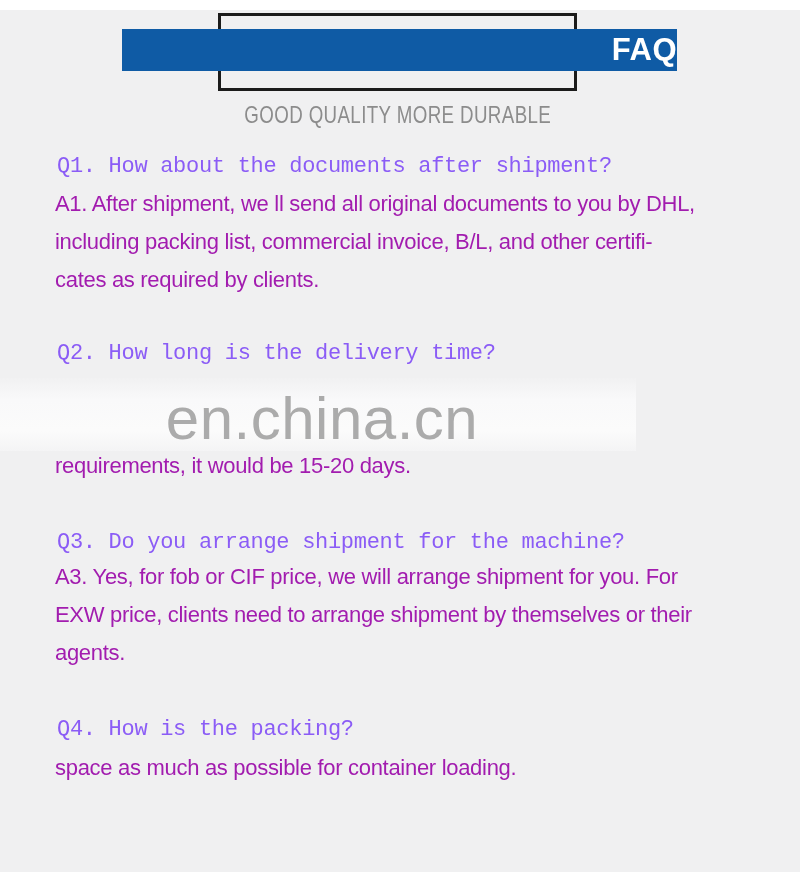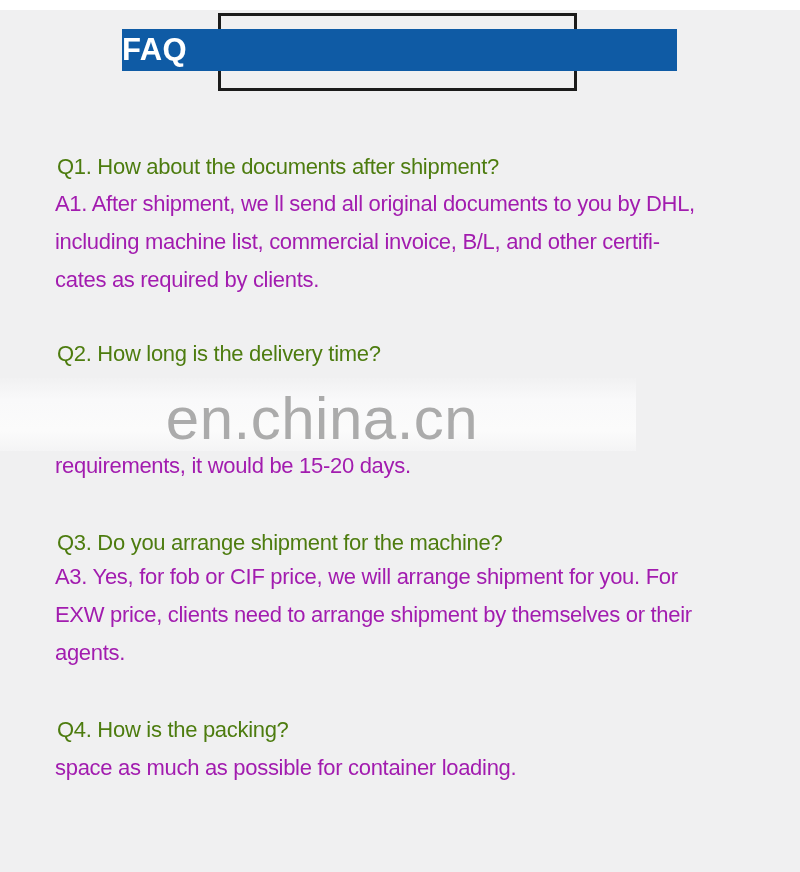--- a/index.html
+++ b/index.html
@@ -30,21 +30,21 @@
     z-index: 1;
   }
   .faq-banner {
     position: absolute;
     left: 122px; top: 29px;
     width: 555px; height: 42px;
     background: #0f5ba5;
     z-index: 2;
     display: flex;
     align-items: center;
-    justify-content: flex-start;
+    justify-content: flex-end;
   }
   .faq-banner .title {
     color: #ffffff;
     font-size: 31px;
     font-weight: 700;
     letter-spacing: 0.5px;
   }
   .subtitle-row {
     position: absolute;
     left: 0; top: 101px;
@@ -81,25 +81,26 @@
     padding-top: 7px;
     padding-left: 8px;
     white-space: nowrap;
   }
 
   
   .question {
     position: absolute;
     left: 57px;
     width: 720px;
-    color: #4d7c0f;
+    color: #8b5cf6;
     font-size: 22px;
     line-height: 30px;
     letter-spacing: -0.3px;
     white-space: nowrap;
+    font-family: Liberation Mono, monospace;
   }
   .answer {
     position: absolute;
     left: 55px;
     width: 730px;
     color: #a21caf;
     font-size: 22px;
     line-height: 38px;
     letter-spacing: -0.3px;
   }
@@ -120,25 +121,28 @@
 <div class="page">
 
   <div class="top-strip"></div>
 
   <div class="bracket-frame"></div>
 
   <div class="faq-banner">
     <span class="title">FAQ</span>
   </div>
 
+  <div class="subtitle-row">
+    <span class="subtitle">GOOD QUALITY MORE DURABLE</span>
+  </div>
 
   <div class="question q1">Q1. How about the documents after shipment?</div>
   <div class="answer a1">
     <div class="line">A1. After shipment, we ll send all original documents to you by DHL,</div>
-    <div class="line">including machine list, commercial invoice, B/L, and other certifi-</div>
+    <div class="line">including packing list, commercial invoice, B/L, and other certifi-</div>
     <div class="line">cates as required by clients.</div>
   </div>
 
   <div class="question q2">Q2. How long is the delivery time?</div>
   <div class="answer a2">
     <div class="line">requirements, it would be 15-20 days.</div>
   </div>
 
   <div class="watermark-band">
     <span class="watermark-text">en.china.cn</span>

